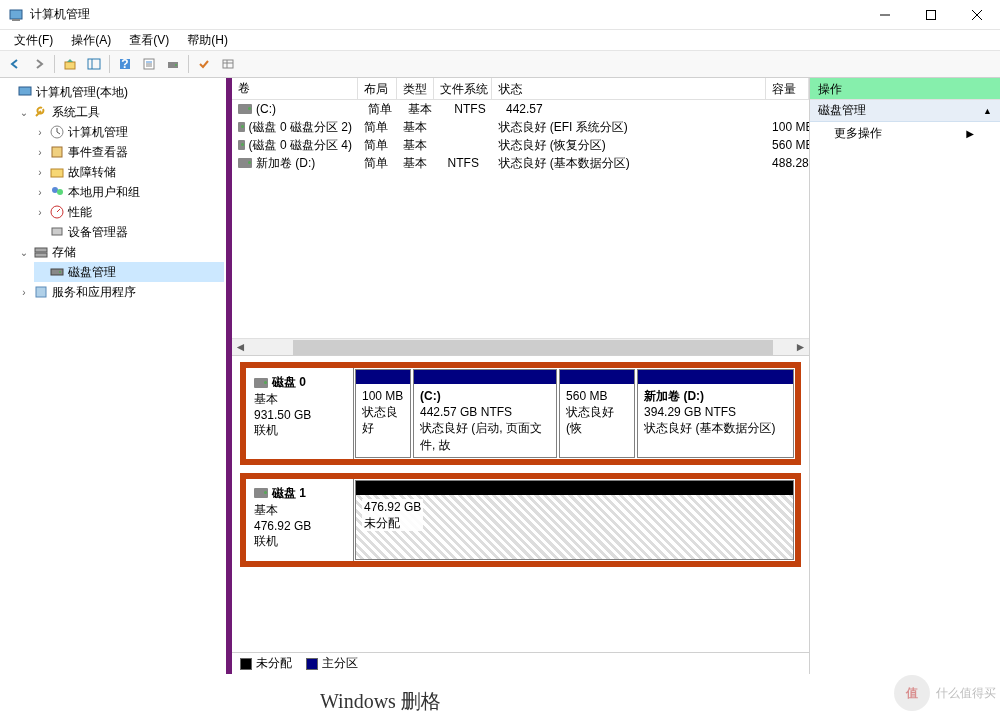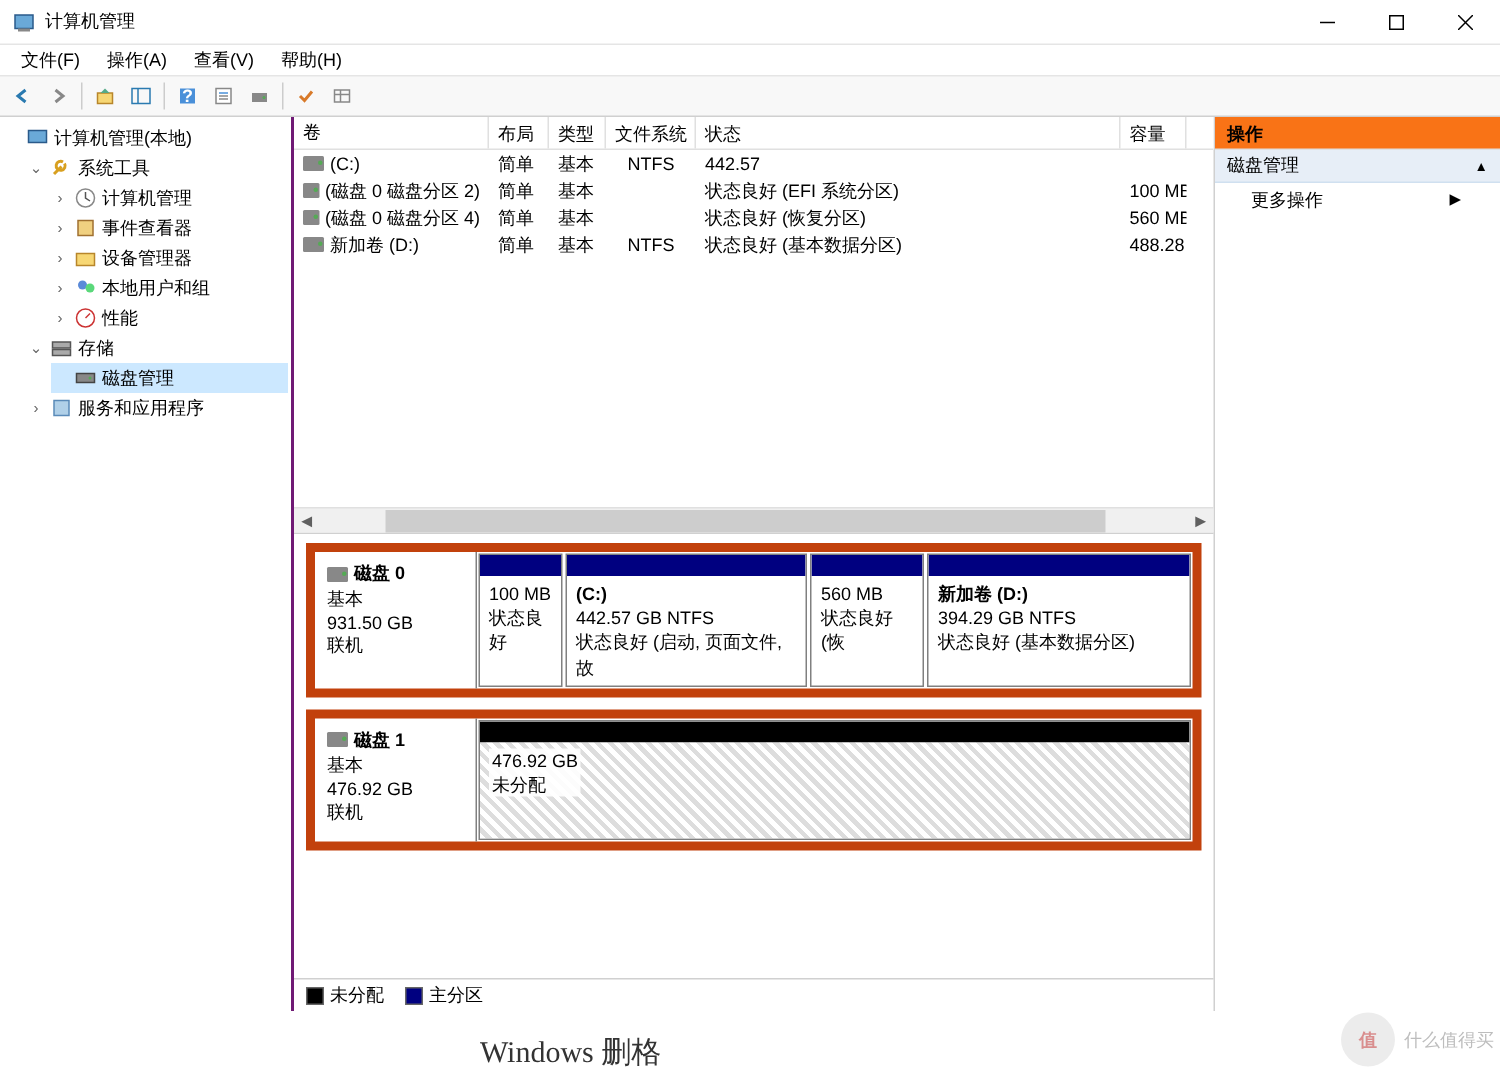--- a/index.html
+++ b/index.html
@@ -16,21 +16,21 @@
 .menubar { height: 20px; display: flex; align-items: center; padding: 0 6px; gap: 2px; }
 .menu-item { padding: 2px 8px; }
 
 
 .toolbar { height: 28px; display: flex; align-items: center; padding: 0 4px; gap: 2px; border-top: 1px solid #e5e5e5; border-bottom: 1px solid #d0d0d0; background: #f8f8f8; }
 .tb-btn { width: 22px; height: 22px; display: flex; align-items: center; justify-content: center; border: 1px solid transparent; }
 .tb-sep { width: 1px; height: 18px; background: #ccc; margin: 0 2px; }
 
 
 .main { display: flex; height: 596px; }
-.tree-panel { width: 196px; border-right: 2px solid #701a75; padding: 4px 2px; overflow: hidden; }
+.tree-panel { width: 232px; border-right: 6px solid #701a75; padding: 4px 2px; overflow: hidden; }
 .center-panel { flex: 1; display: flex; flex-direction: column; border-right: 1px solid #d0d0d0; min-width: 0; }
 .actions-panel { width: 190px; }
 
 
 .tree-node { display: flex; align-items: center; height: 20px; white-space: nowrap; cursor: default; }
 .tree-node.selected { background: #cce8ff; }
 .tree-toggle { width: 12px; text-align: center; color: #666; font-size: 10px; }
 .tree-icon { width: 16px; height: 16px; margin: 0 3px; display: inline-flex; align-items: center; justify-content: center; }
 .tree-children { padding-left: 16px; }
 
@@ -65,21 +65,21 @@
 .primary-hdr { background: #000080; }
 .unalloc-hdr { background: #000; }
 .unalloc-body { background: repeating-linear-gradient(45deg, #fff 0 3px, #ddd 3px 6px); flex: 1; }
 
 
 .legend { height: 22px; border-top: 1px solid #d0d0d0; display: flex; align-items: center; padding: 0 8px; gap: 14px; }
 .legend-item { display: flex; align-items: center; gap: 4px; }
 .legend-swatch { width: 12px; height: 12px; border: 1px solid #666; }
 
 
-.actions-header { height: 22px; padding: 3px 8px; background: #f97316; border-bottom: 1px solid #e0e0e0; font-weight: bold; }
+.actions-header { height: 22px; padding: 3px 8px; background: #86efac; border-bottom: 1px solid #e0e0e0; font-weight: normal; }
 .actions-section { height: 22px; background: #e7eef7; padding: 3px 8px; display: flex; align-items: center; justify-content: space-between; border-bottom: 1px solid #d0e0f0; }
 .actions-section .arrow-up { font-size: 9px; }
 .actions-sub { padding: 4px 16px 4px 24px; height: 22px; display: flex; align-items: center; justify-content: space-between; }
 .actions-sub .arrow-right { margin-right: 10px; font-size: 10px; }
 
 .drive-icon { width: 14px; height: 10px; background: #888; border-radius: 1px; display: inline-block; position: relative; }
 .drive-icon::after { content: ""; position: absolute; right: 1px; top: 3px; width: 3px; height: 3px; background: #5a5; border-radius: 50%; }
 
 
 .watermark { position: absolute; right: 4px; bottom: 4px; opacity: 0.55; display: flex; align-items: center; gap: 6px; color: #888; font-size: 14px; }
@@ -227,41 +227,50 @@
             </span>
             <span>事件查看器</span>
           </div>
         <div class="tree-node">
             <span class="tree-toggle">›</span>
             <span class="tree-icon">
               <svg width="16" height="16">
                 <rect x="2" y="5" width="12" height="8" fill="#f7d774" stroke="#b8862b"></rect>
               </svg>
             </span>
-            <span>设备管理器</span>
+            <span>故障转储</span>
           </div>
         <div class="tree-node">
             <span class="tree-toggle">›</span>
             <span class="tree-icon">
               <svg width="16" height="16">
                 <circle cx="6" cy="6" r="3" fill="#5a8ad8"></circle>
                 <circle cx="11" cy="8" r="3" fill="#5ad87a"></circle>
               </svg>
             </span>
             <span>本地用户和组</span>
           </div>
         <div class="tree-node">
             <span class="tree-toggle">›</span>
             <span class="tree-icon">
               <svg width="16" height="16">
                 <circle cx="8" cy="8" r="6" fill="#fff" stroke="#c33"></circle>
                 <path d="M8 8 L11 5" stroke="#c33"></path>
               </svg>
             </span>
             <span>性能</span>
+          </div>
+        <div class="tree-node">
+            <span class="tree-toggle"></span>
+            <span class="tree-icon">
+              <svg width="16" height="16">
+                <rect x="3" y="4" width="10" height="7" fill="#ccc" stroke="#666"></rect>
+              </svg>
+            </span>
+            <span>设备管理器</span>
           </div>
       </div>
       <div class="tree-node">
         <span class="tree-toggle">⌄</span>
         <span class="tree-icon">
             <svg width="16" height="16">
               <rect x="2" y="4" width="12" height="4" fill="#aaa" stroke="#555"></rect>
               <rect x="2" y="9" width="12" height="4" fill="#aaa" stroke="#555"></rect>
             </svg>
           </span>

